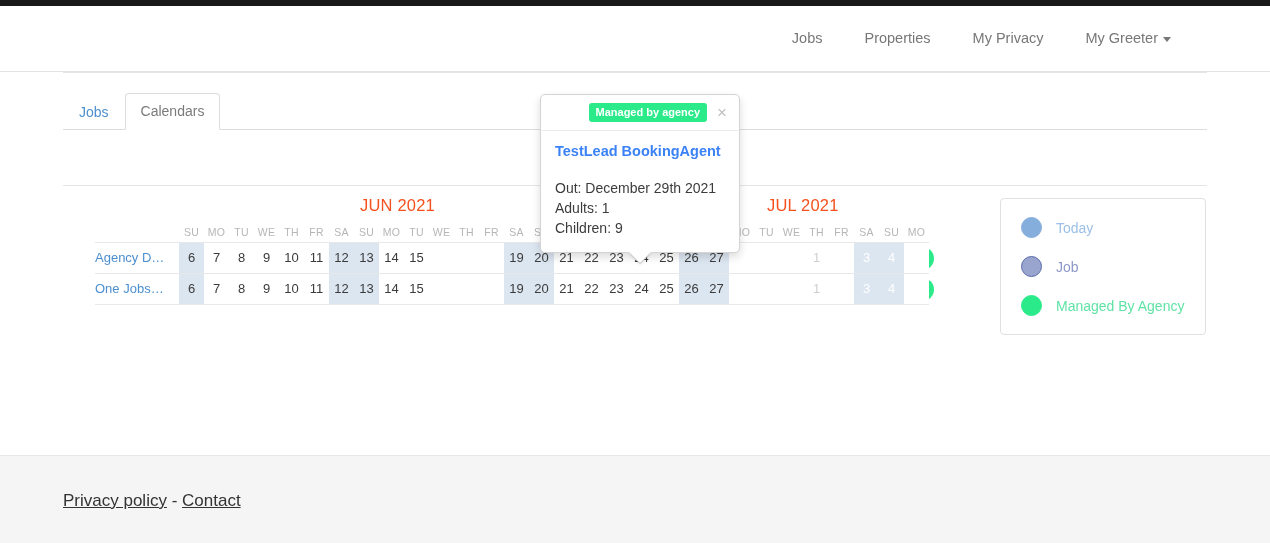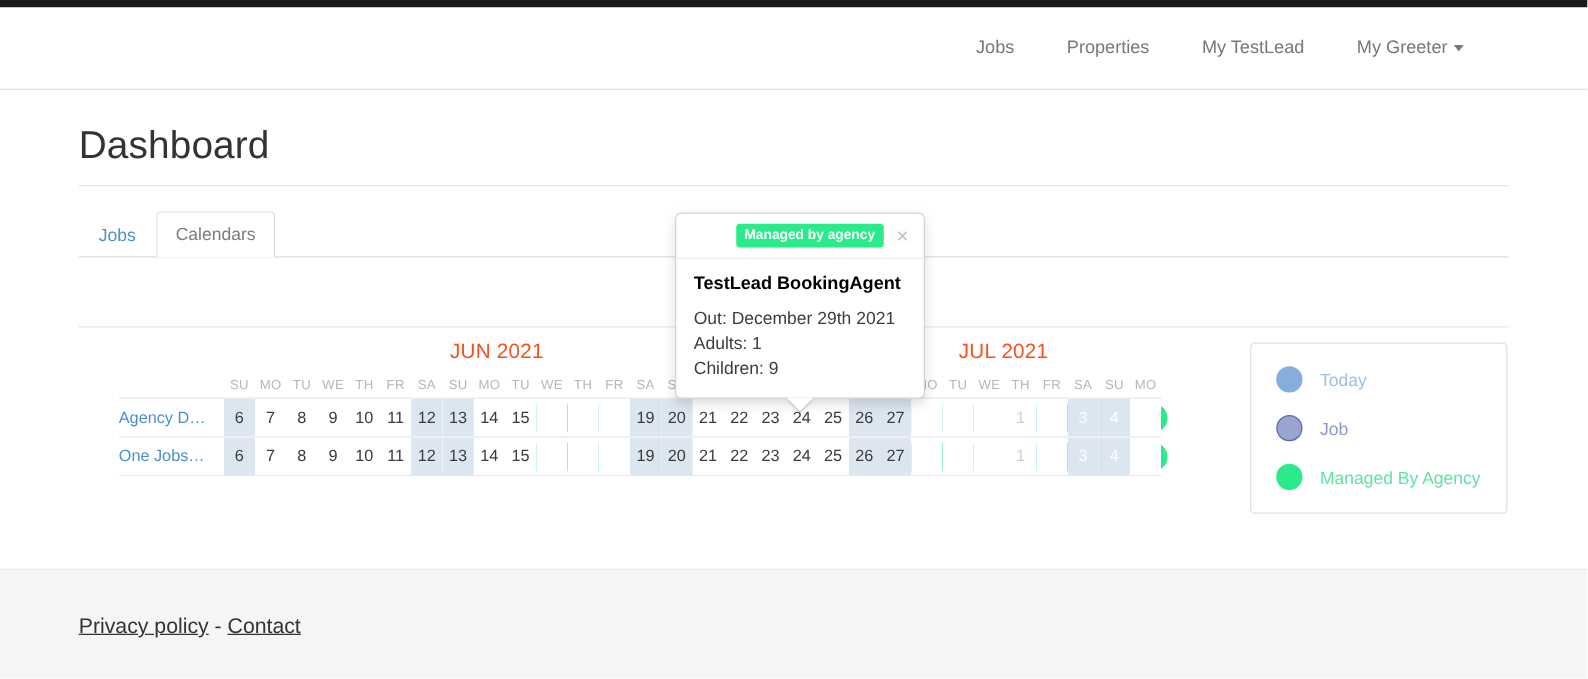--- a/index.html
+++ b/index.html
@@ -289,22 +289,22 @@
     padding-right: 2px;
   }
   .pop-body {
     padding: 12px 14px 14px 14px;
     font-size: 14px;
     color: #3c3c3c;
   }
   .pop-title {
     font-weight: bold;
     font-size: 14.5px;
-    color: #000000;
-    margin-bottom: 9px;
+    color: #3b82f6;
+    margin-bottom: 19px;
   }
   .pop-line { line-height: 20px; }
   .pop-arrow {
     position: absolute;
     bottom: -11px;
     left: 50%;
     margin-left: -11px;
     width: 0; height: 0;
     border-left: 11px solid transparent;
     border-right: 11px solid transparent;
@@ -348,28 +348,27 @@
 <body>
 
 <div class="page-root">
 
   <div class="topstrip"></div>
 
   <div class="navbar">
     <div class="nav-links">
       <a class="nav-link" href="#"><span>Jobs</span></a>
       <a class="nav-link" href="#"><span>Properties</span></a>
-      <a class="nav-link" href="#"><span>My TestLead</span></a>
+      <a class="nav-link" href="#"><span>My Privacy</span></a>
       <a class="nav-link" href="#"><span>My Greeter</span><span class="caret"></span></a>
     </div>
   </div>
 
   <div class="container">
 
-    <h1 class="page-title">Dashboard</h1>
     <div class="title-rule"></div>
 
     <div class="tabs">
       <div class="tab"><span>Jobs</span></div>
       <div class="tab active"><span>Calendars</span></div>
     </div>
 
     <div class="cal-toolbar">
       <div class="arrow-btn">
         <svg width="12" height="12" viewBox="0 0 12 12">

